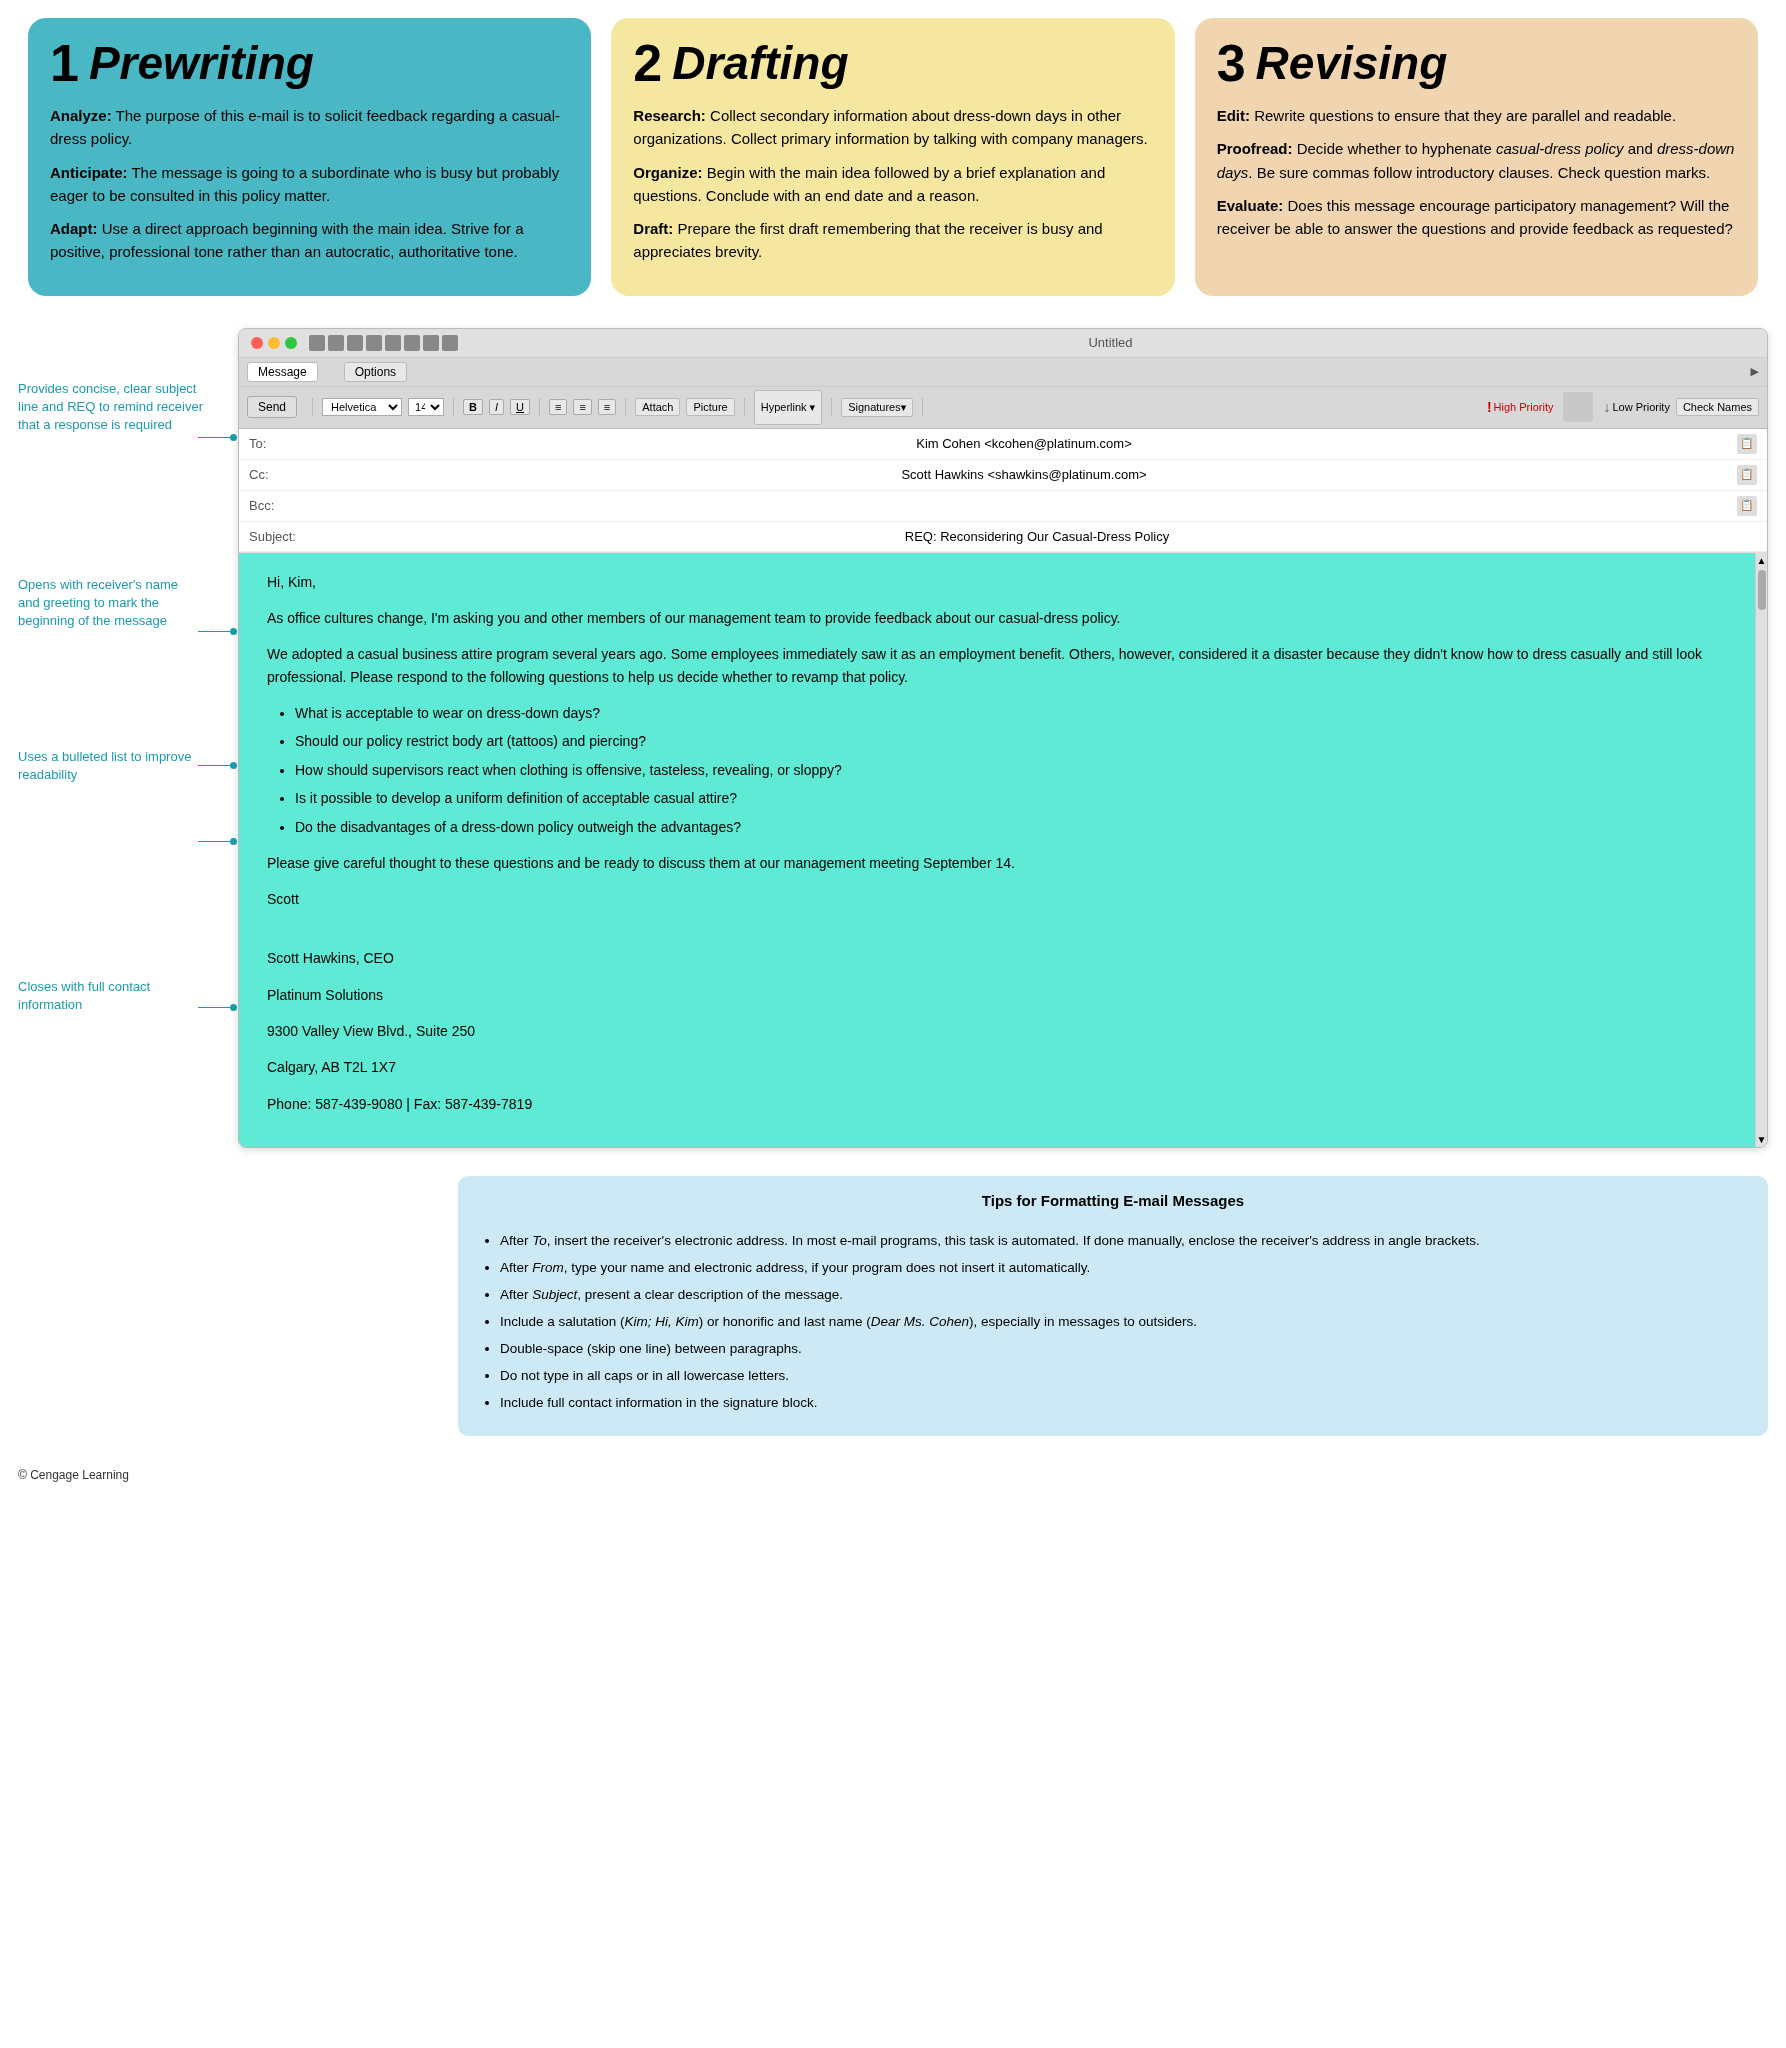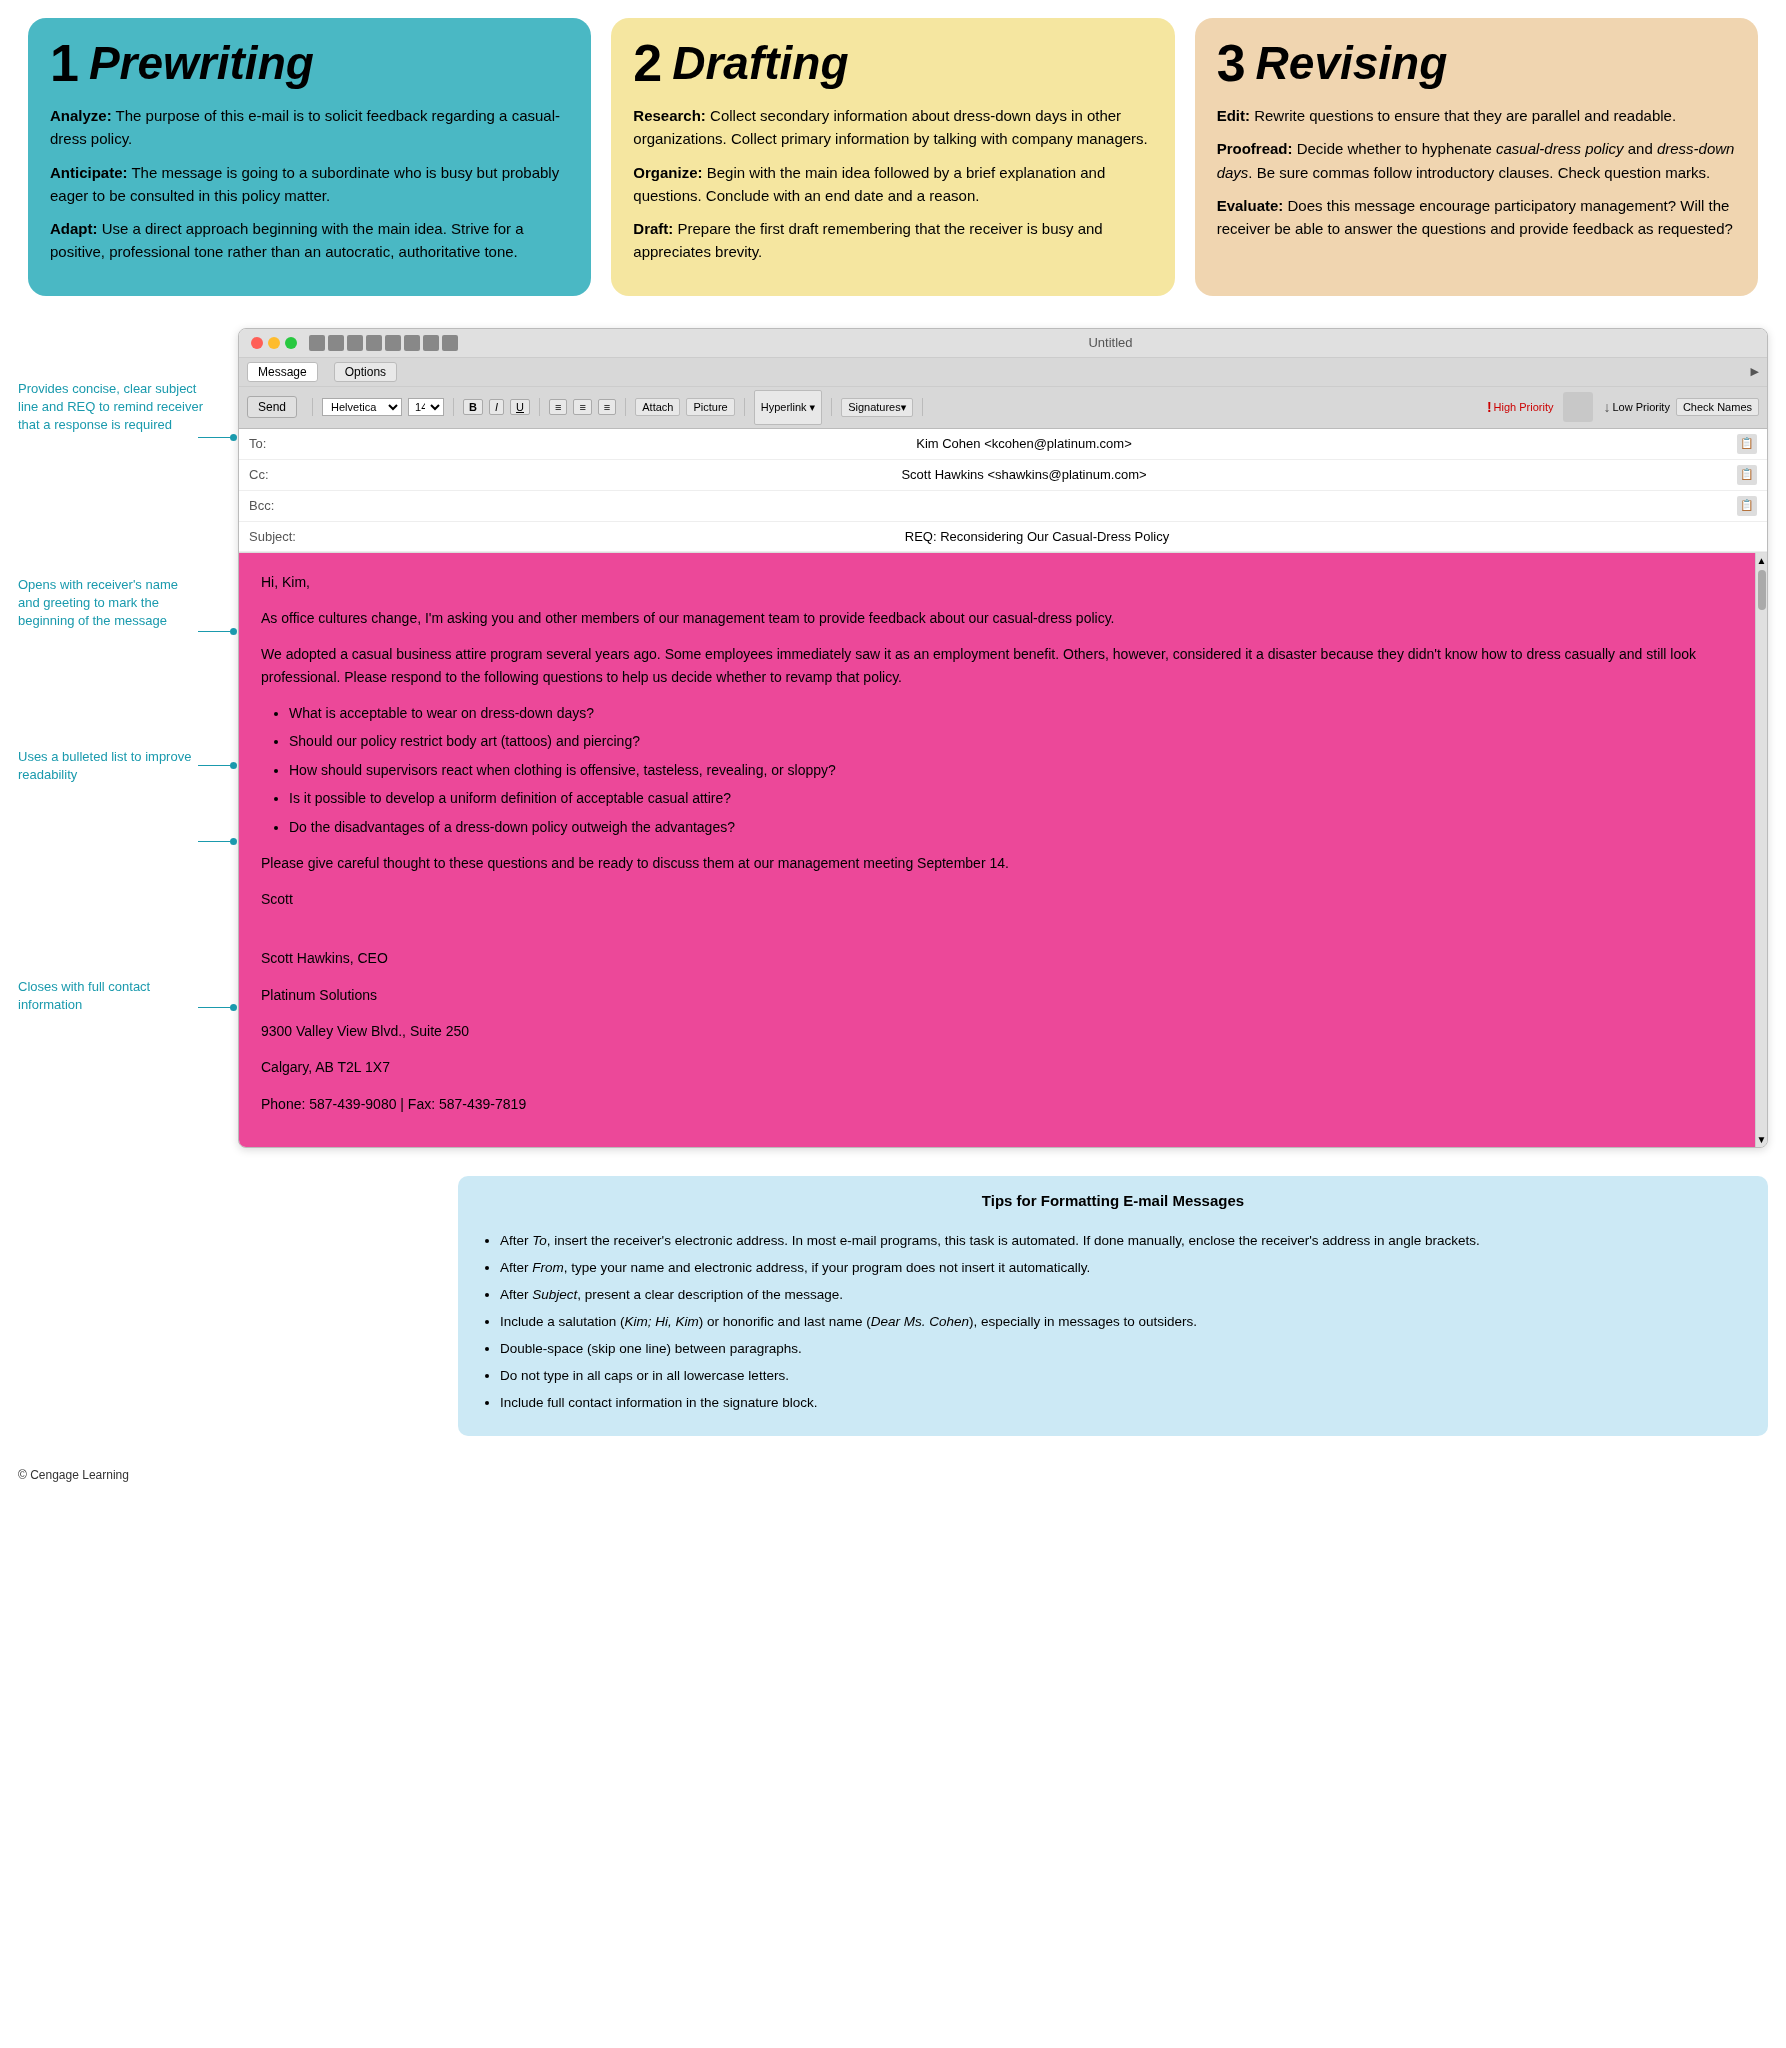--- a/index.html
+++ b/index.html
@@ -112,21 +112,21 @@
 
     .email-toolbar {
       background: #d8d8d8;
       border-bottom: 1px solid #bbb;
     }
 
     .toolbar-row1 {
       display: flex;
       align-items: center;
       padding: 4px 8px;
-      gap: 16px;
+      gap: 26px;
       border-bottom: 1px solid #ccc;
     }
 
     .toolbar-tab {
       font-size: 12px;
       padding: 2px 10px;
       border: 1px solid #bbb;
       border-radius: 3px;
       background: #e8e8e8;
       cursor: pointer;
@@ -228,22 +228,22 @@
       margin-left: 6px;
       flex-shrink: 0;
       display: flex;
       align-items: center;
       justify-content: center;
       font-size: 11px;
     }
 
     
     .email-body {
-      background: #ec4899;
-      padding: 18px 22px;
+      background: #5eead4;
+      padding: 18px 28px;
       font-size: 14px;
       line-height: 1.6;
       color: #000;
     }
 
     .email-body p { margin-bottom: 14px; }
 
     .bullet-list {
       list-style: disc;
       margin: 0 0 14px 28px;

